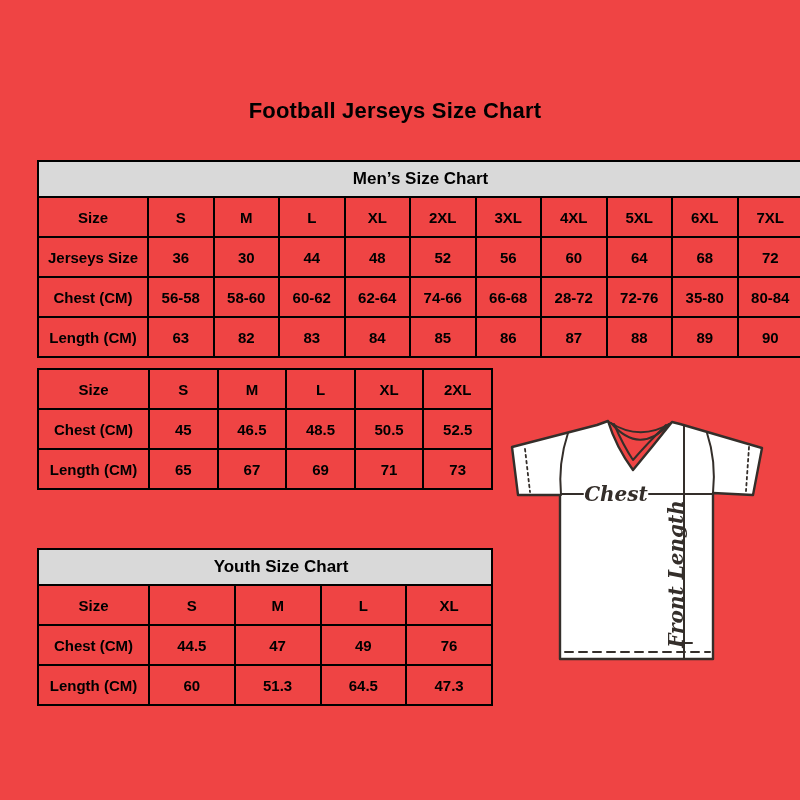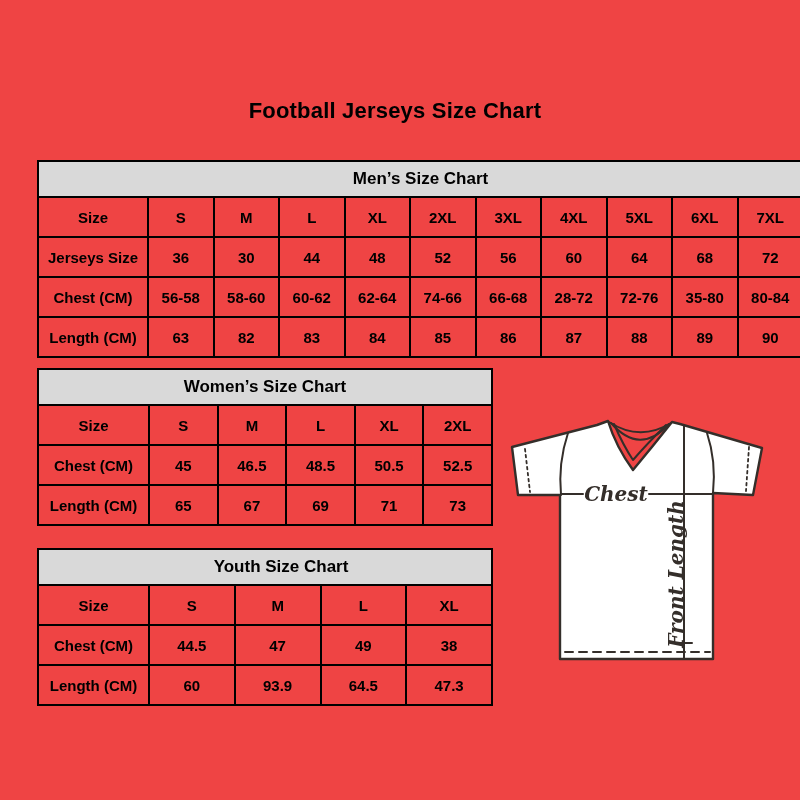--- a/index.html
+++ b/index.html
@@ -109,23 +109,20 @@
         <colgroup>
           <col class="label-col">
           <col>
           <col>
           <col>
           <col>
           <col>
         </colgroup>
         <tbody>
           <tr>
-            <td colspan="6" class="tbl-header" style="background: rgb(217, 217, 217);">Women’s Size Chart</td>
-          </tr>
-          <tr>
             <td>Size</td>
             <td>S</td>
             <td>M</td>
             <td>L</td>
             <td>XL</td>
             <td>2XL</td>
           </tr>
           <tr>
             <td>Chest (CM)</td>
             <td>45</td>
@@ -164,26 +161,26 @@
             <td>S</td>
             <td>M</td>
             <td>L</td>
             <td>XL</td>
           </tr>
           <tr>
             <td>Chest (CM)</td>
             <td>44.5</td>
             <td>47</td>
             <td>49</td>
-            <td>38</td>
+            <td>76</td>
           </tr>
           <tr>
             <td>Length (CM)</td>
             <td>60</td>
-            <td>93.9</td>
+            <td>51.3</td>
             <td>64.5</td>
             <td>47.3</td>
           </tr>
         </tbody>
       </table>
     </div>
 
   <svg id="jersey-diagram" viewBox="0 0 272 252" xmlns="http://www.w3.org/2000/svg">
     <g fill="none" stroke="#342e2a" stroke-linejoin="round" stroke-linecap="round">
 

